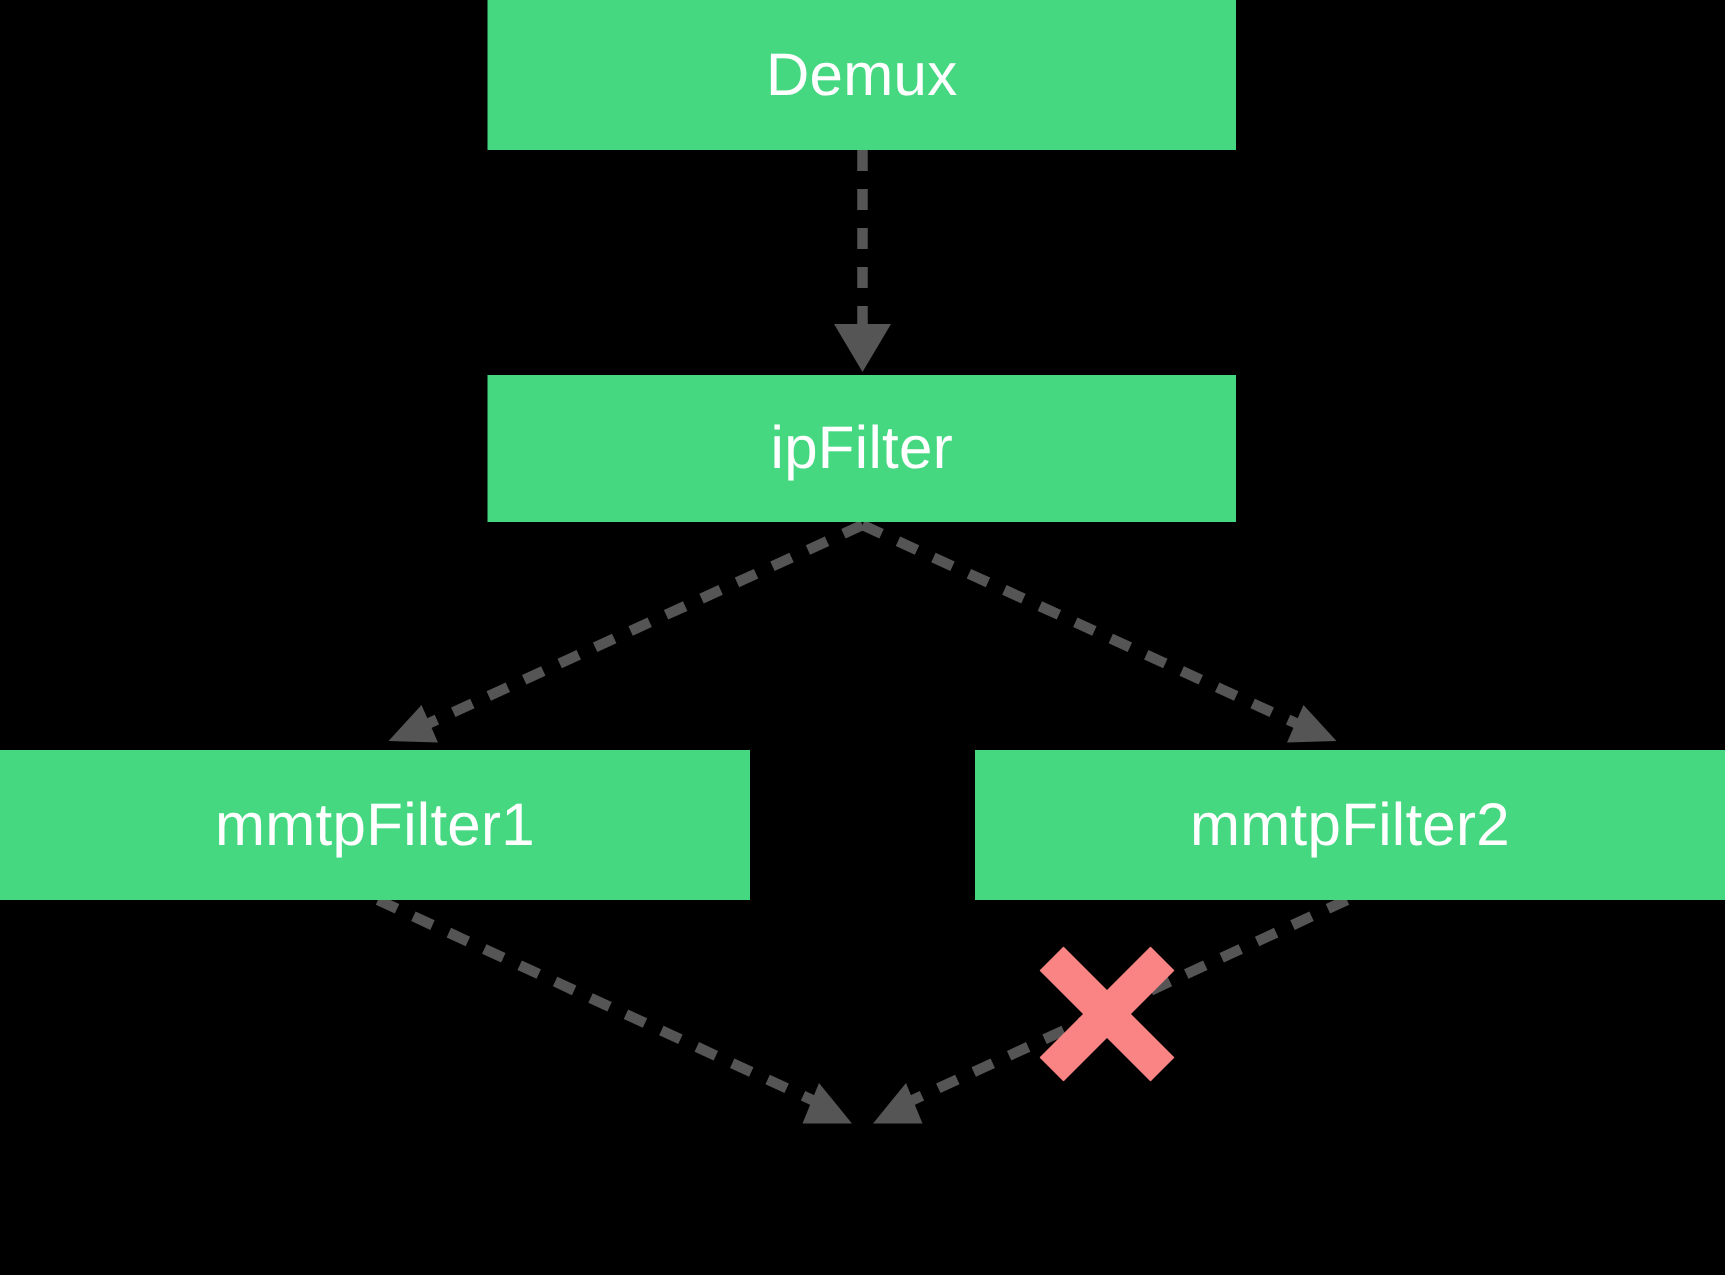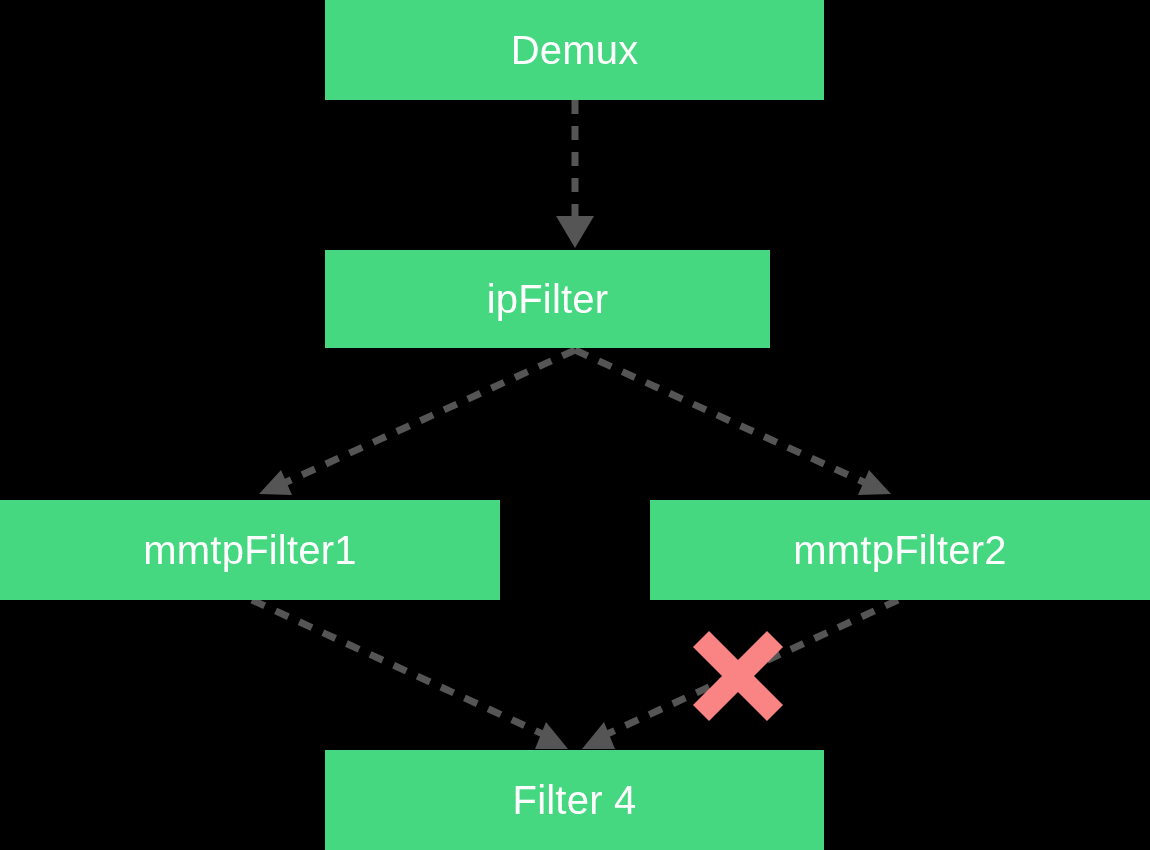--- a/index.html
+++ b/index.html
@@ -34,21 +34,21 @@
   .node-label {
     color: #ffffff;
     font-size: 40px;
     font-weight: 400;
     line-height: 1;
     letter-spacing: 0.2px;
     white-space: nowrap;
     text-align: right;
   }
   #node-demux   { left: 325px; top: 0px;   width: 499px; height: 100px; }
-  #node-ipfilter{ left: 325px; top: 250px; width: 445px; height:  98px; }
+  #node-ipfilter{ left: 325px; top: 250px; width: 499px; height:  98px; }
   #node-mmtp1   { left: -32px; top: 500px; width: 532px; height: 100px; }
   #node-mmtp2   { left: 650px; top: 500px; width: 532px; height: 100px; }
   #node-filter4 { left: 325px; top: 750px; width: 499px; height: 100px; }
   #node-mmtp1 .node-label { transform: translateX(16px); }
   #node-mmtp2 .node-label { transform: translateX(-16px); }
 
   #blocked-marker {
     position: absolute;
     left: 693px;
     top: 631px;
@@ -102,17 +102,14 @@
   </div>
 
   <div class="node" id="node-mmtp1">
     <span class="node-label">mmtpFilter1</span>
   </div>
 
   <div class="node" id="node-mmtp2">
     <span class="node-label">mmtpFilter2</span>
   </div>
 
-  <div class="node" id="node-filter4">
-    <span class="node-label">Filter 4</span>
-  </div>
 
 </div>
 
 </body></html>

